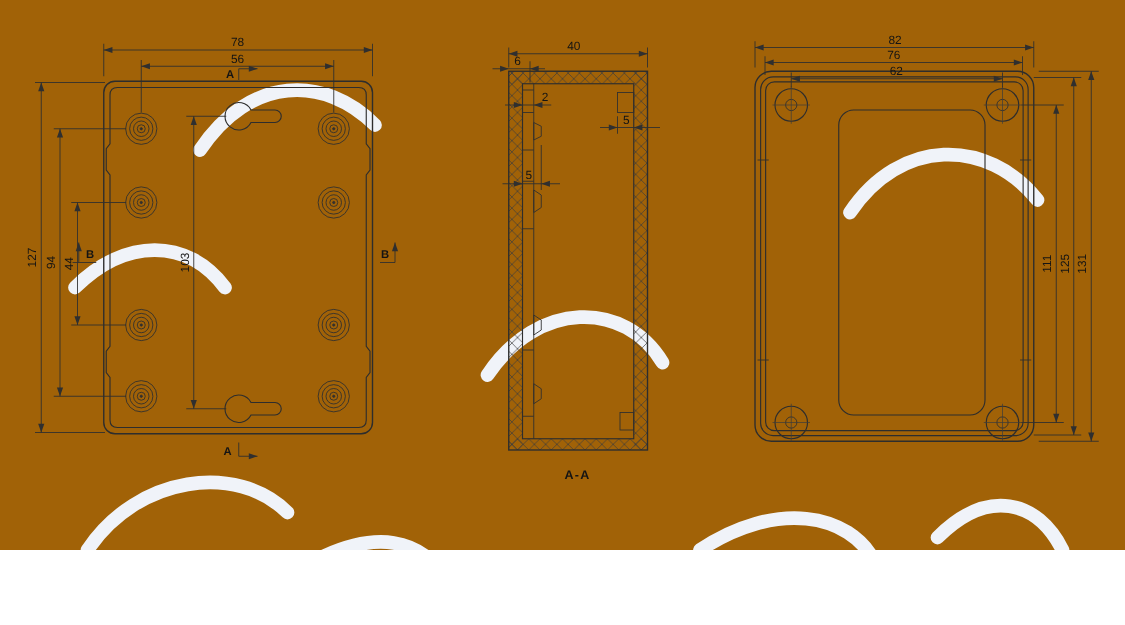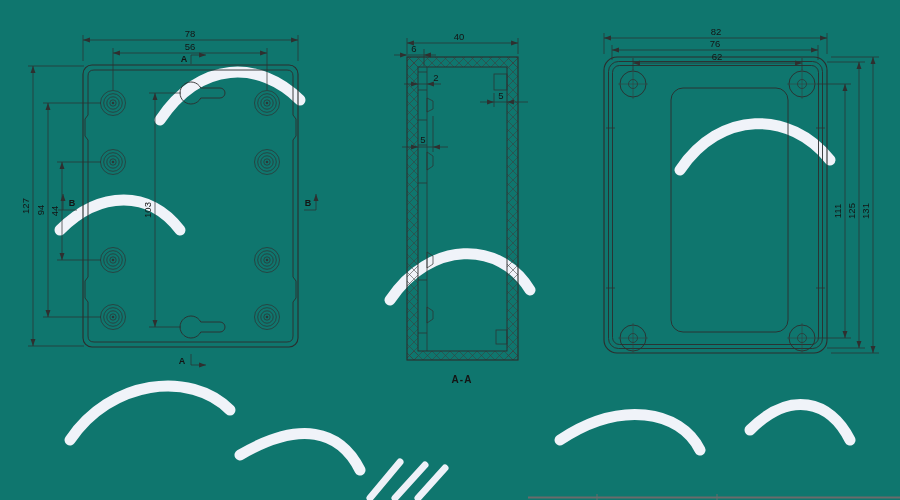--- a/index.html
+++ b/index.html
@@ -1,16 +1,16 @@
 <!DOCTYPE html>
 <html><head>
 <meta charset="utf-8">
 <style>
   html,body{margin:0;padding:0;background:#fff;}
-  .stage{position:relative;width:900px;height:500px;background:#0f766e;overflow:hidden;
+  .stage{position:relative;width:900px;height:440px;background:#a16207;overflow:hidden;
          font-family:"Liberation Sans",sans-serif;}
   svg{position:absolute;left:0;top:0;}
   .ol{fill:none;stroke:#2d2d2d;stroke-width:1.1;}
   .ol2{fill:none;stroke:#2d2d2d;stroke-width:0.9;}
   .thin{fill:none;stroke:#2f2f2f;stroke-width:0.7;}
   .hair{fill:none;stroke:#3a3a3a;stroke-width:0.55;}
   .dt{font-family:"Liberation Sans",sans-serif;font-size:9.5px;fill:#141414;text-anchor:middle;}
   .st{font-family:"Liberation Sans",sans-serif;font-size:9px;font-weight:bold;fill:#141414;text-anchor:middle;}
   .sl{font-family:"Liberation Sans",sans-serif;font-size:10px;font-weight:bold;fill:#141414;
       text-anchor:middle;letter-spacing:1px;}

